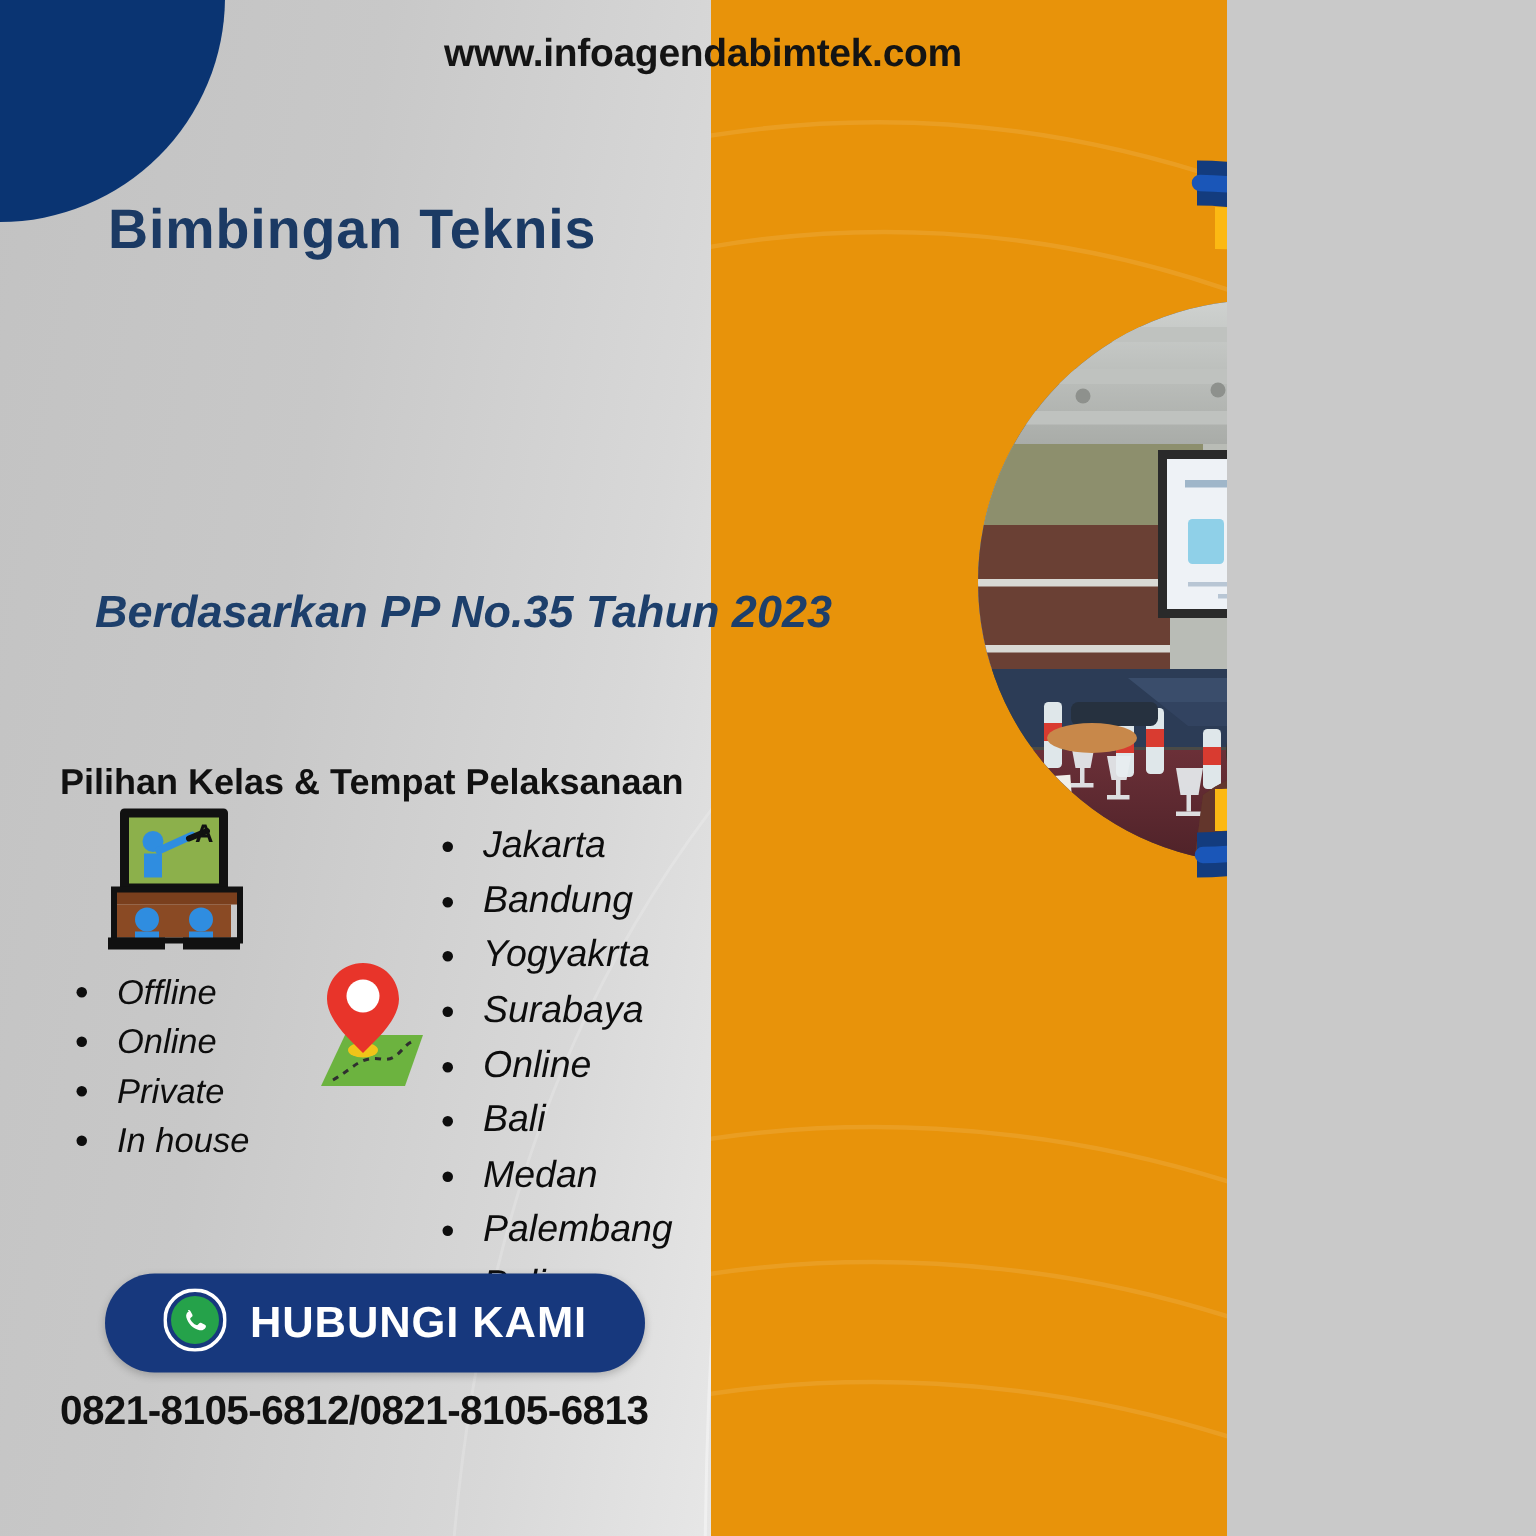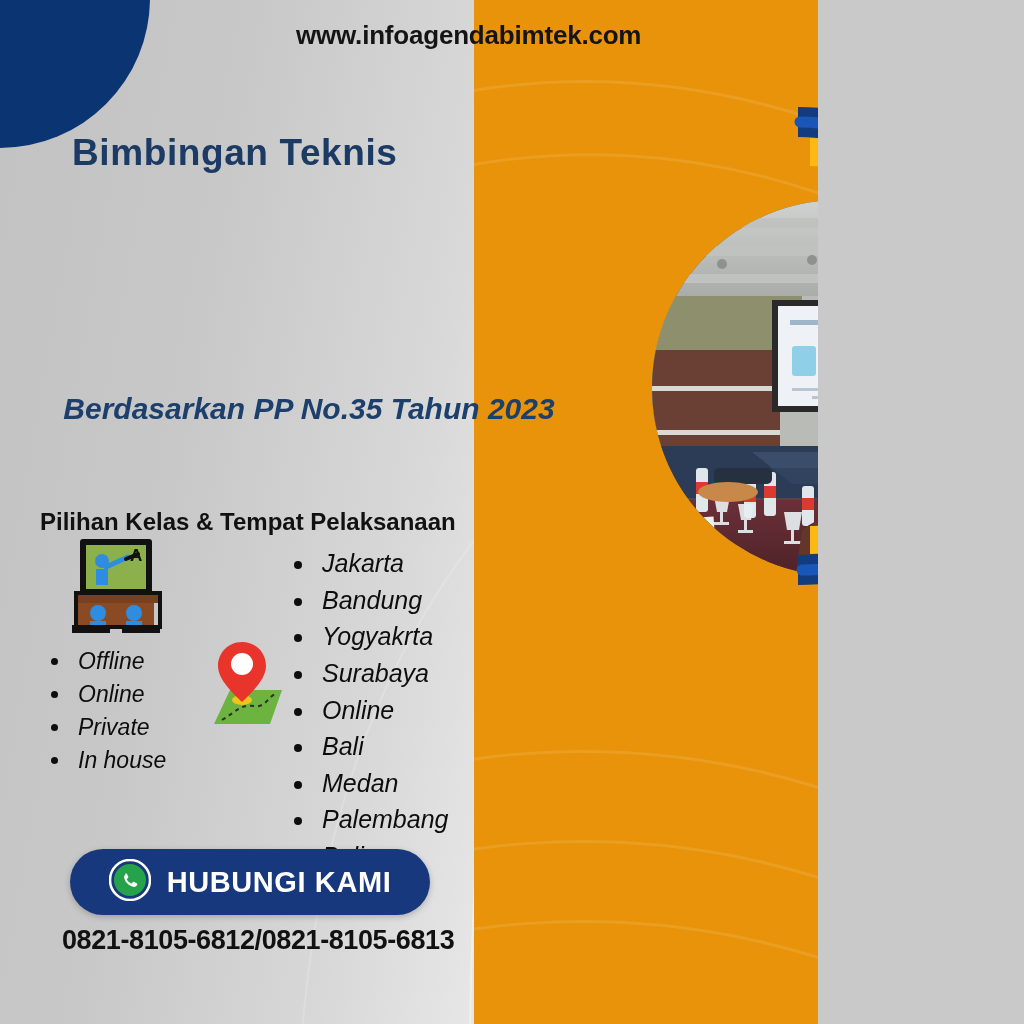--- a/index.html
+++ b/index.html
@@ -70,21 +70,21 @@
     position:absolute;left:70px;top:849px;width:360px;height:66px;
     background:#17387d;border-radius:34px;
     display:flex;align-items:center;justify-content:center;gap:16px;
     box-shadow:0 2px 6px rgba(0,0,0,.22);
   }
   .cta-label{
     font-size:29px;font-weight:800;color:#fff;letter-spacing:0.6px;
   }
   .phones{
     position:absolute;left:40px;top:925px;
-    font-size:27px;font-weight:800;color:#111;letter-spacing:-0.4px;margin-left:22px;
+    font-size:27px;font-weight:800;color:#111;letter-spacing:-0.4px;
   }
   
   .photo-wrap{position:absolute;left:548px;top:96px;width:500px;height:500px;}
   .photo-clip{
     position:absolute;left:104px;top:104px;width:376px;height:376px;
     border-radius:50%;overflow:hidden;background:#4a4a46;
   }
   .photo-clip svg{display:block;}
   .icon-box{position:absolute;}
 </style>

